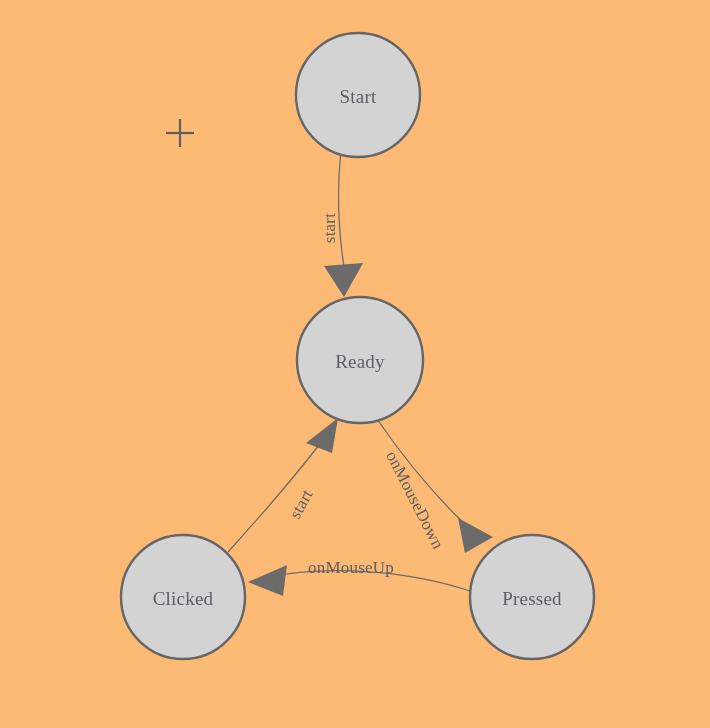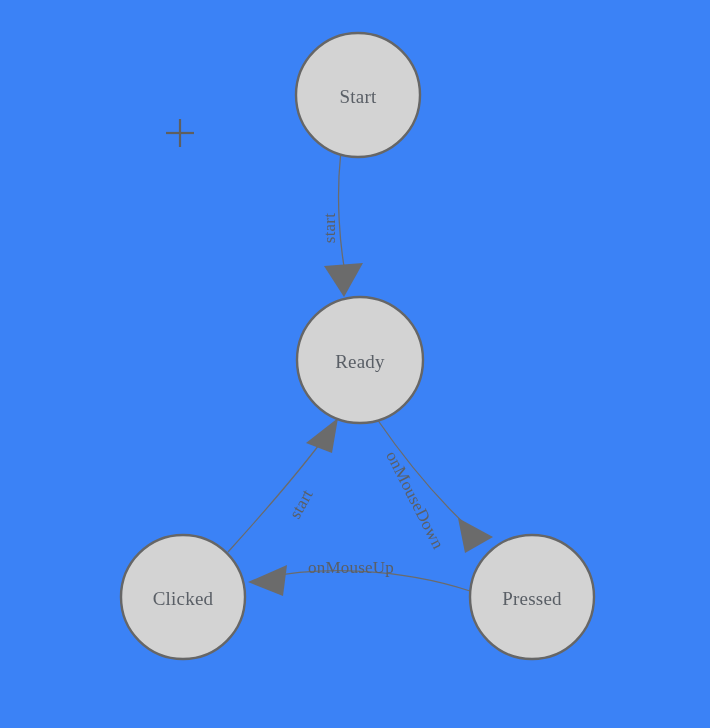--- a/index.html
+++ b/index.html
@@ -11,21 +11,21 @@
   body {
     width: 710px;
     height: 728px;
     overflow: hidden;
     font-family: "Liberation Serif", "DejaVu Serif", serif;
   }
   #canvas-root {
     position: relative;
     width: 710px;
     height: 728px;
-    background: #3b82f6;
+    background: #fdba74;
   }
   svg#diagram {
     position: absolute;
     top: 0;
     left: 0;
     width: 710px;
     height: 728px;
     display: block;
   }
   .node-circle {

